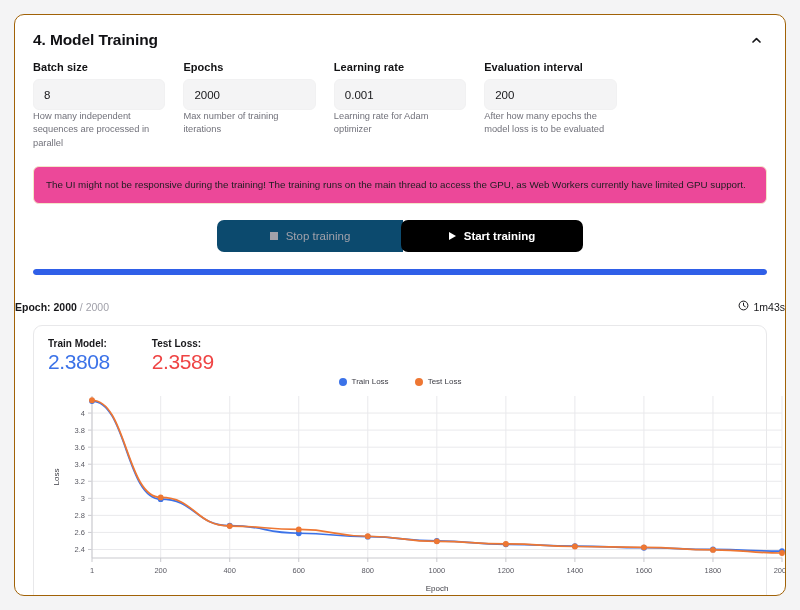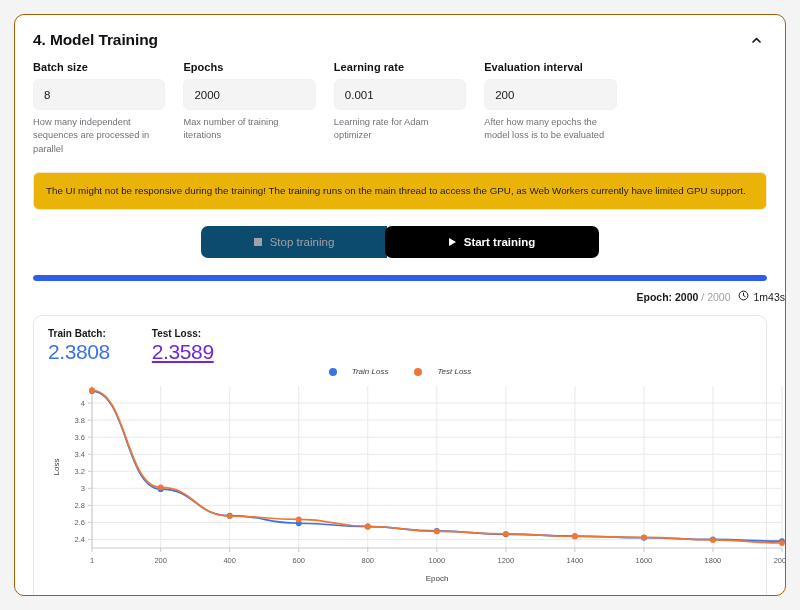--- a/index.html
+++ b/index.html
@@ -70,28 +70,27 @@
     font-size: 11.5px;
     color: #18181b;
     padding: 0 10px;
     font-family: "Liberation Sans", sans-serif;
     outline: none;
   }
   .param-help {
     font-size: 9.3px;
     color: #71717a;
     line-height: 1.45;
-    margin-top: 6px;
     max-width: 140px;
   }
 
   
   .warn {
     margin: 16px 18px 0 18px;
-    background: #eab308;
+    background: #ec4899;
     border: 1px solid #f3e6c8;
     border-radius: 6px;
     padding: 11px 12px;
     font-size: 9.8px;
     color: #1d1d20;
     line-height: 1.4;
   }
 
   
   .btn-row {
@@ -113,21 +112,21 @@
     cursor: pointer;
   }
   .btn-stop {
     width: 186px;
     background: #0c4a6e;
     color: #a1a1aa;
     cursor: default;
     border-radius: 7px 0 0 7px;
   }
   .btn-start {
-    width: 214px;
+    width: 182px;
     background: #000000;
     color: #ffffff;
     font-weight: bold;
     border-radius: 7px;
     margin-left: -2px;
   }
   .sq-icon {
     width: 8px; height: 8px;
     background: #a1a1aa;
     display: inline-block;
@@ -149,23 +148,23 @@
     overflow: hidden;
   }
   .progress-bar {
     height: 100%;
     background: #2f5fe8;
     border-radius: 3px;
   }
   .status-row {
     display: flex;
     align-items: center;
-    justify-content: flex-end;
+    justify-content: space-between;
     gap: 8px;
-    margin-top: 9px;
+    margin-top: 25px;
     font-size: 10.5px;
     color: #18181b;
   }
   .status-epoch .lbl { font-weight: bold; }
   .status-epoch .cur { font-weight: bold; }
   .status-epoch .tot { color: #a1a1aa; }
   .timer { display:flex; align-items:center; gap:4px; }
   .timer .txt { font-weight: normal; font-size: 10.5px; }
 
   
@@ -185,29 +184,29 @@
     color: #18181b;
     margin-bottom: 1px;
   }
   .loss-value {
     font-size: 21px;
     font-weight: normal;
     letter-spacing: -0.4px;
     line-height: 1.1;
   }
   .loss-train .loss-value { color: #3b72e8; }
-  .loss-test .loss-value  { color: #6d28d9; text-decoration: underline; }
+  .loss-test .loss-value  { color: #ef4444; }
 
   .legend {
     display: flex;
     justify-content: center;
     gap: 26px;
     margin-top: 4px;
   }
-  .legend-item { display: flex; align-items: center; gap: 15px; font-style: italic; }
+  .legend-item { display: flex; align-items: center; gap: 5px; }
   .legend-dot { width: 8px; height: 8px; border-radius: 50%; display:block; }
   .legend-txt { font-size: 8px; color: #3c3c44; }
 
   .plot { position: relative; width: 100%; height: 212px; margin-top: 2px;}
   .plot svg { display: block; }
 </style>
 </head>
 <body>
 
 <div class="page">
@@ -278,21 +277,21 @@
           </svg>
         </span>
         <span class="txt">1m43s</span>
       </span>
     </div>
 
     <div class="chart-card">
 
       <div class="loss-row">
         <div class="loss-train">
-          <div class="loss-label">Train Batch:</div>
+          <div class="loss-label">Train Model:</div>
           <div class="loss-value">2.3808</div>
         </div>
         <div class="loss-test">
           <div class="loss-label">Test Loss:</div>
           <div class="loss-value">2.3589</div>
         </div>
       </div>
 
       <div class="legend">
         <div class="legend-item">

